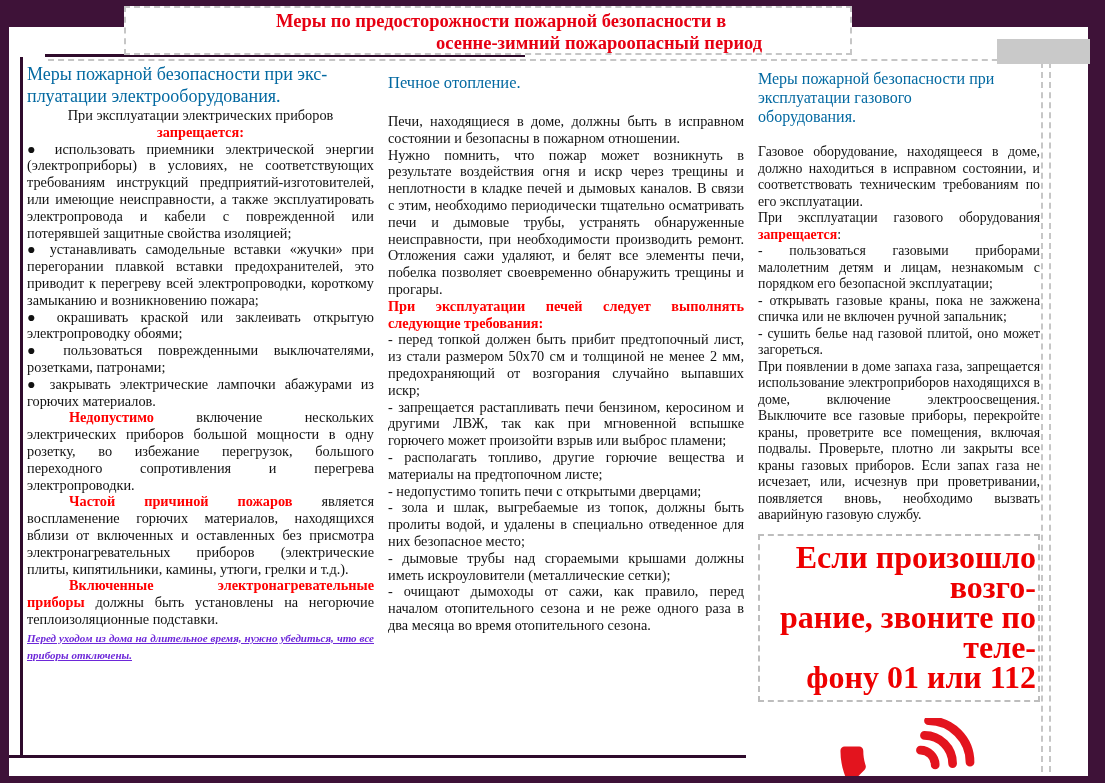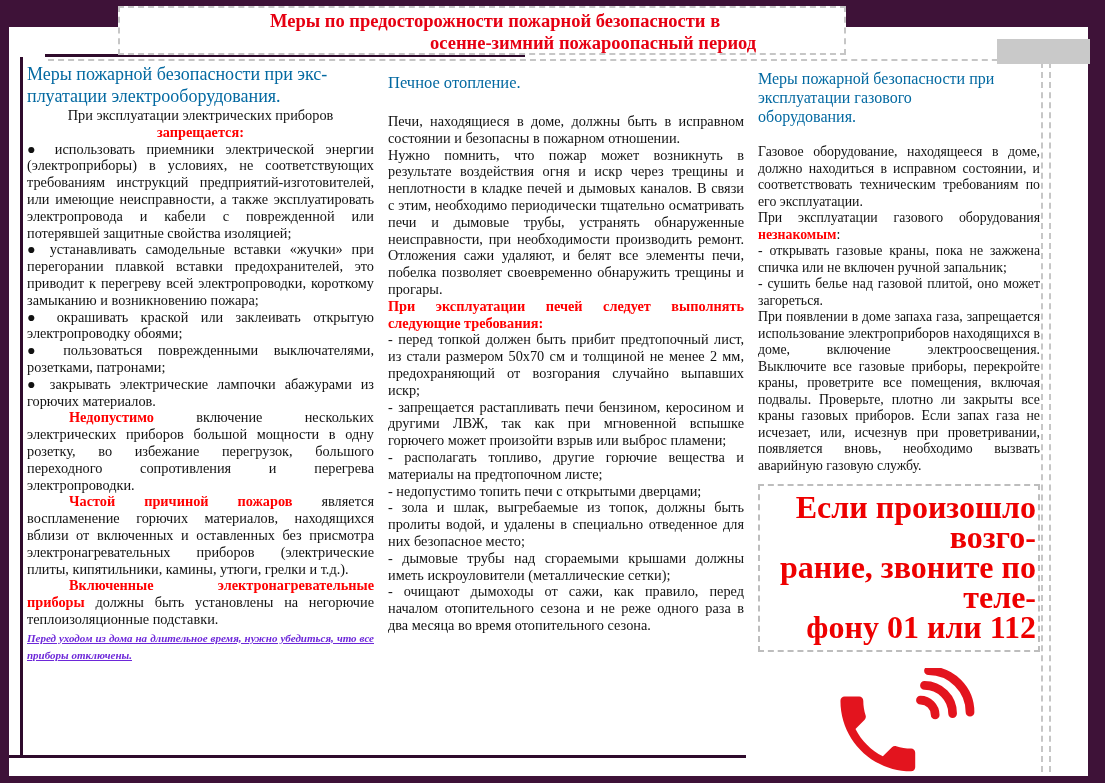--- a/index.html
+++ b/index.html
@@ -15,21 +15,21 @@
     position:absolute; inset:0;
     border-style:solid; border-color:#3e1238;
     border-width:27px 17px 7px 9px;
     z-index:5; pointer-events:none;
   }
   .gray-block {
     position:absolute; left:997px; top:39px; width:93px; height:25px;
     background:#c9c9c9; z-index:6;
   }
   .header-box {
-    position:absolute; left:118px; top:6px; width:728px; height:49px;
+    position:absolute; left:124px; top:6px; width:728px; height:49px;
     background:#ffffff; border:2px dashed #c6c6c6; z-index:7;
     padding-top:2px;
   }
   .header-box .l1, .header-box .l2 {
     font-weight:bold; font-size:18.5px; line-height:22px; color:#e60012;
     white-space:nowrap;
   }
   .header-box .l1 { margin-left:150px; }
   .header-box .l2 { margin-left:310px; }
   .rule-solid {
@@ -128,21 +128,22 @@
     <p>- зола и шлак, выгребаемые из топок, должны быть пролиты водой, и удалены в специально отведенное для них безопасное место;</p>
     <p>- дымовые трубы над сгораемыми крышами должны иметь искроуловители (металлические сетки);</p>
     <p>- очищают дымоходы от сажи, как правило, перед началом отопительного сезона и не реже одного раза в два месяца во время отопительного сезона.</p>
   </div>
 
   <div class="col col-right">
     <div class="h-blue">Меры пожарной безопасности при
 эксплуатации газового
 оборудования.</div>
     <p>Газовое оборудование, находящееся в доме, должно находиться в исправном состоянии, и соответствовать техническим требованиям по его эксплуатации.</p>
-    <p><span>При эксплуатации газового оборудования </span><span class="red">незнакомым</span><span>:</span></p>
+    <p><span>При эксплуатации газового оборудования </span><span class="red">запрещается</span><span>:</span></p>
+    <p>- пользоваться газовыми приборами малолетним детям и лицам, незнакомым с порядком его безопасной эксплуатации;</p>
     <p>- открывать газовые краны, пока не зажжена спичка или не включен ручной запальник;</p>
     <p>- сушить белье над газовой плитой, оно может загореться.</p>
     <p>При появлении в доме запаха газа, запрещается использование электроприборов находящихся в доме, включение электроосвещения. Выключите все газовые приборы, перекройте краны, проветрите все помещения, включая подвалы. Проверьте, плотно ли закрыты все краны газовых приборов. Если запах газа не исчезает, или, исчезнув при проветривании, появляется вновь, необходимо вызвать аварийную газовую службу.</p>
     <div class="emergency-box">Если произошло возго-
 рание, звоните по теле-
 фону 01 или 112</div>
     <div class="phone-wrap">
       <svg width="158" height="134" viewBox="0 0 110 100" aria-hidden="true">
         <ellipse cx="44" cy="95" rx="27" ry="3.6" fill="#c7c7c7"></ellipse>
         <g fill="#e3141e">

